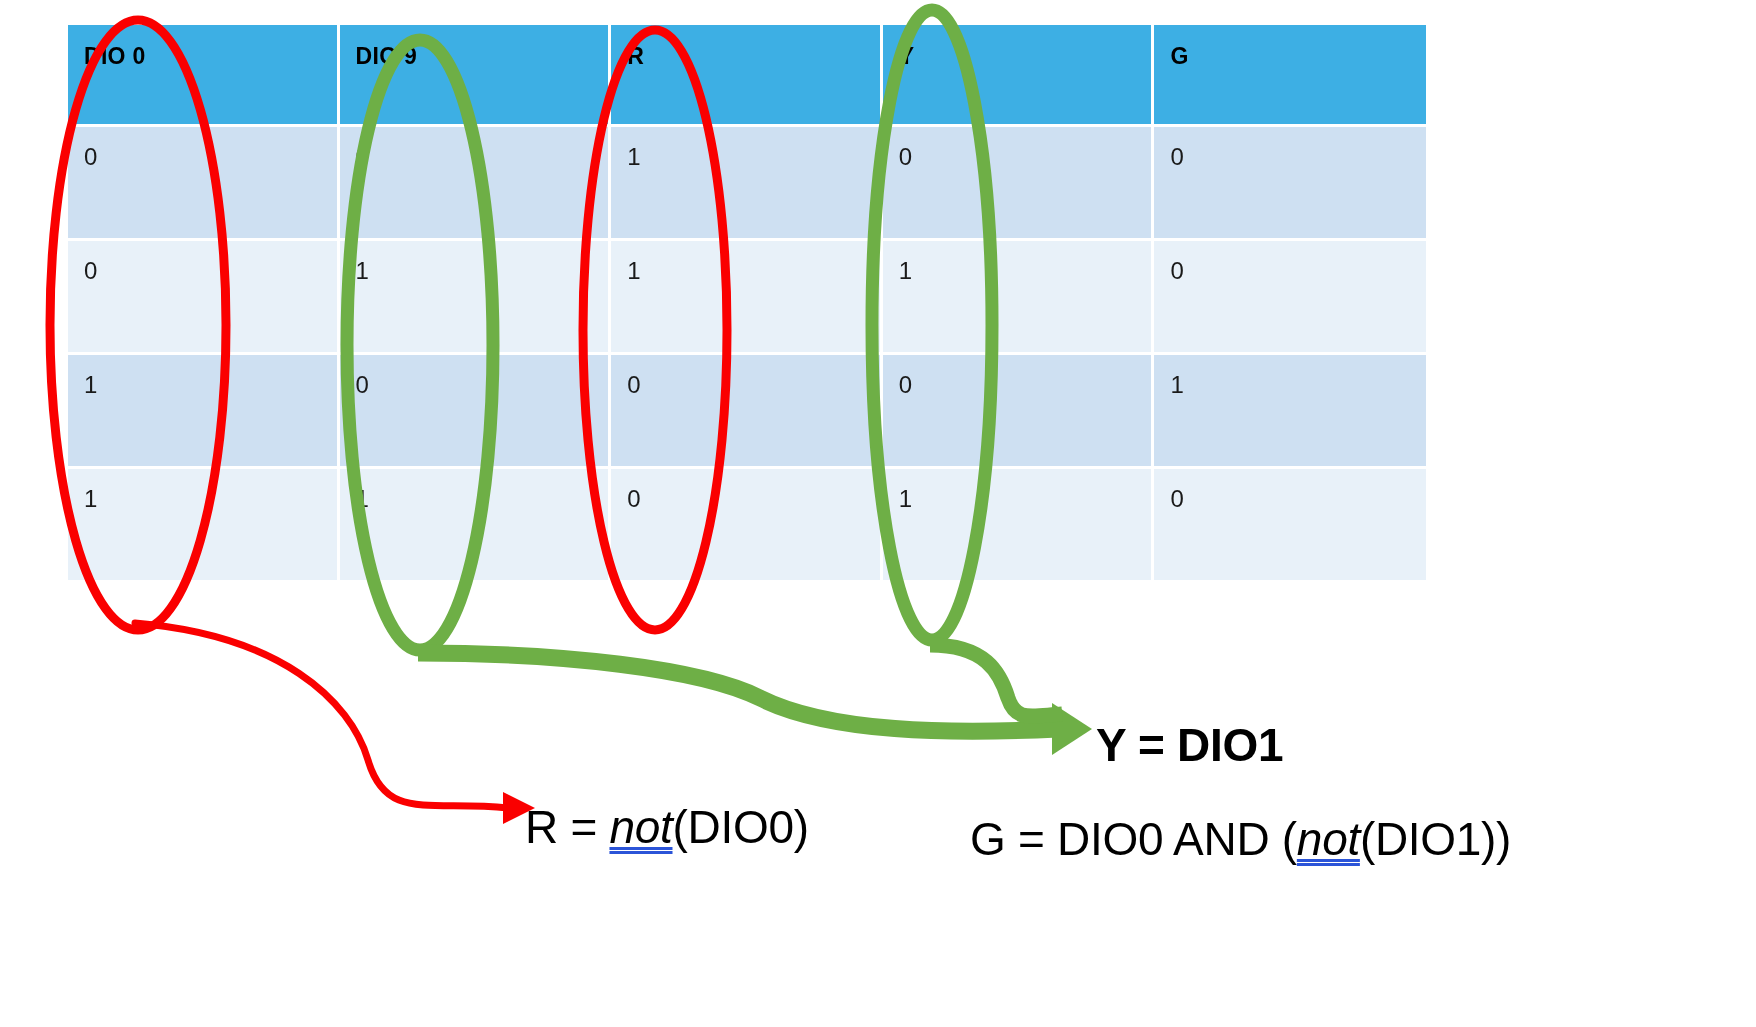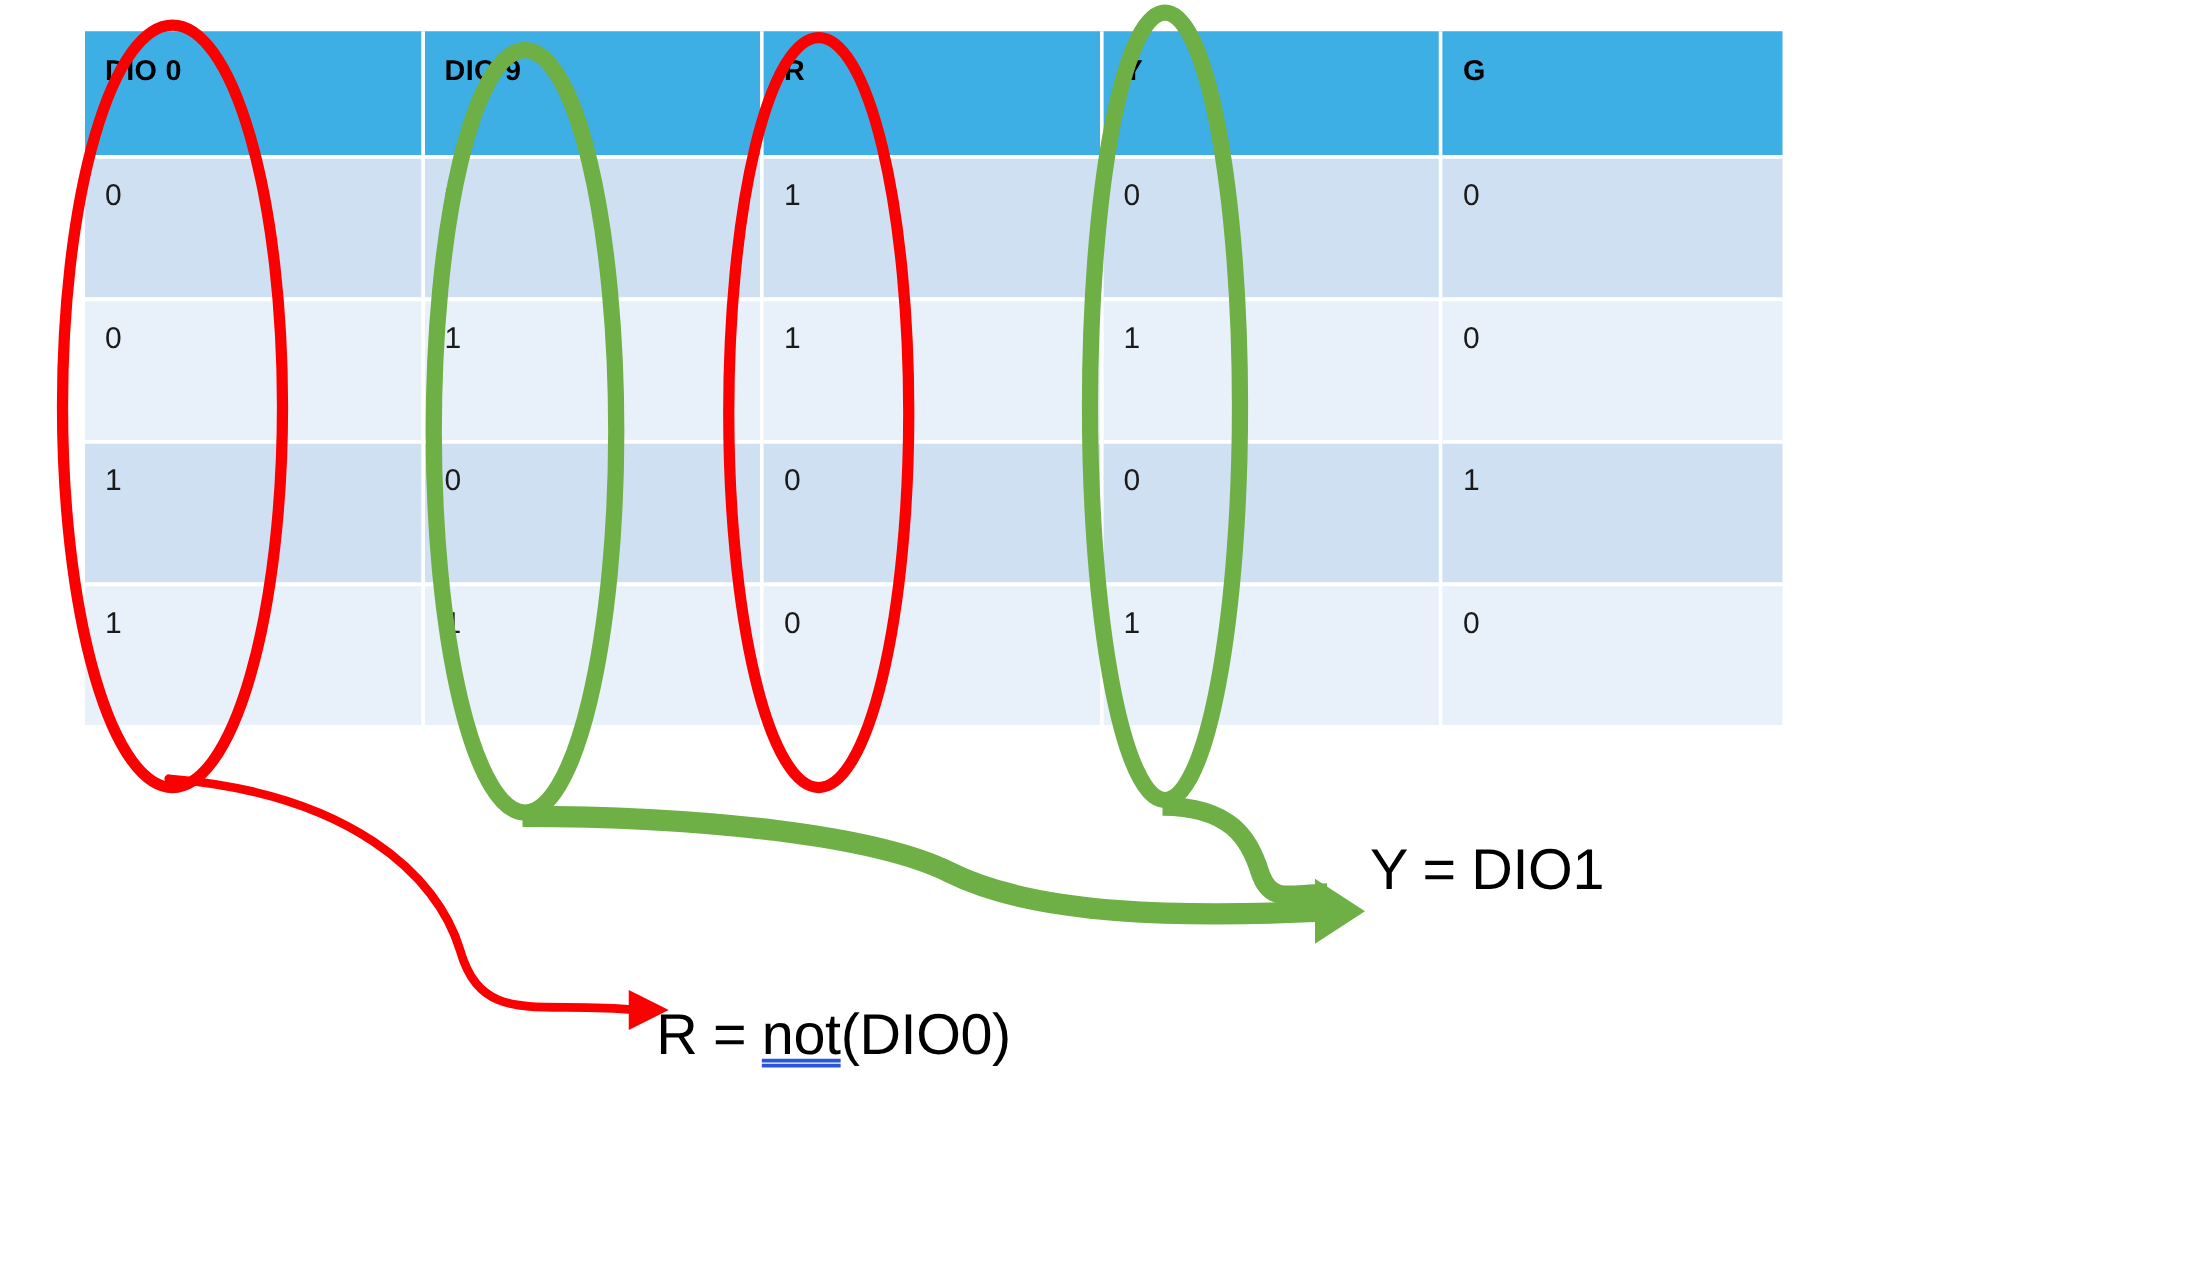--- a/index.html
+++ b/index.html
@@ -73,30 +73,31 @@
 
   
   .callout {
     position: absolute;
     font-family: "Liberation Sans", sans-serif;
     font-size: 46px;
     color: #000000;
     white-space: nowrap;
     letter-spacing: -0.3px;
   }
-  #callout-y  { left: 1096px; top: 668px; }
+  #callout-y  { left: 1096px; top: 718px; font-weight: bold; }
   #callout-r  { left: 525px;  top: 800px; }
   #callout-g  { left: 970px;  top: 812px; }
 
   .spell-error {
     text-decoration: underline;
     text-decoration-color: #2b54d8;
     text-decoration-style: double;
     text-decoration-thickness: 3px;
     text-underline-offset: 4px;
+    font-style: italic;
   }
 </style>
 </head>
 <body>
 
 <div id="canvas">
 
   <table id="truth-table">
     <colgroup>
       <col>
@@ -173,14 +174,17 @@
   </svg>
 
   <div class="callout" id="callout-y">
     <span>Y = DIO1</span>
   </div>
 
   <div class="callout" id="callout-r">
     <span>R = </span><span class="spell-error">not</span><span>(DIO0)</span>
   </div>
 
+  <div class="callout" id="callout-g">
+    <span>G = DIO0 AND (</span><span class="spell-error">not</span><span>(DIO1))</span>
+  </div>
 
 </div>
 
 </body></html>

